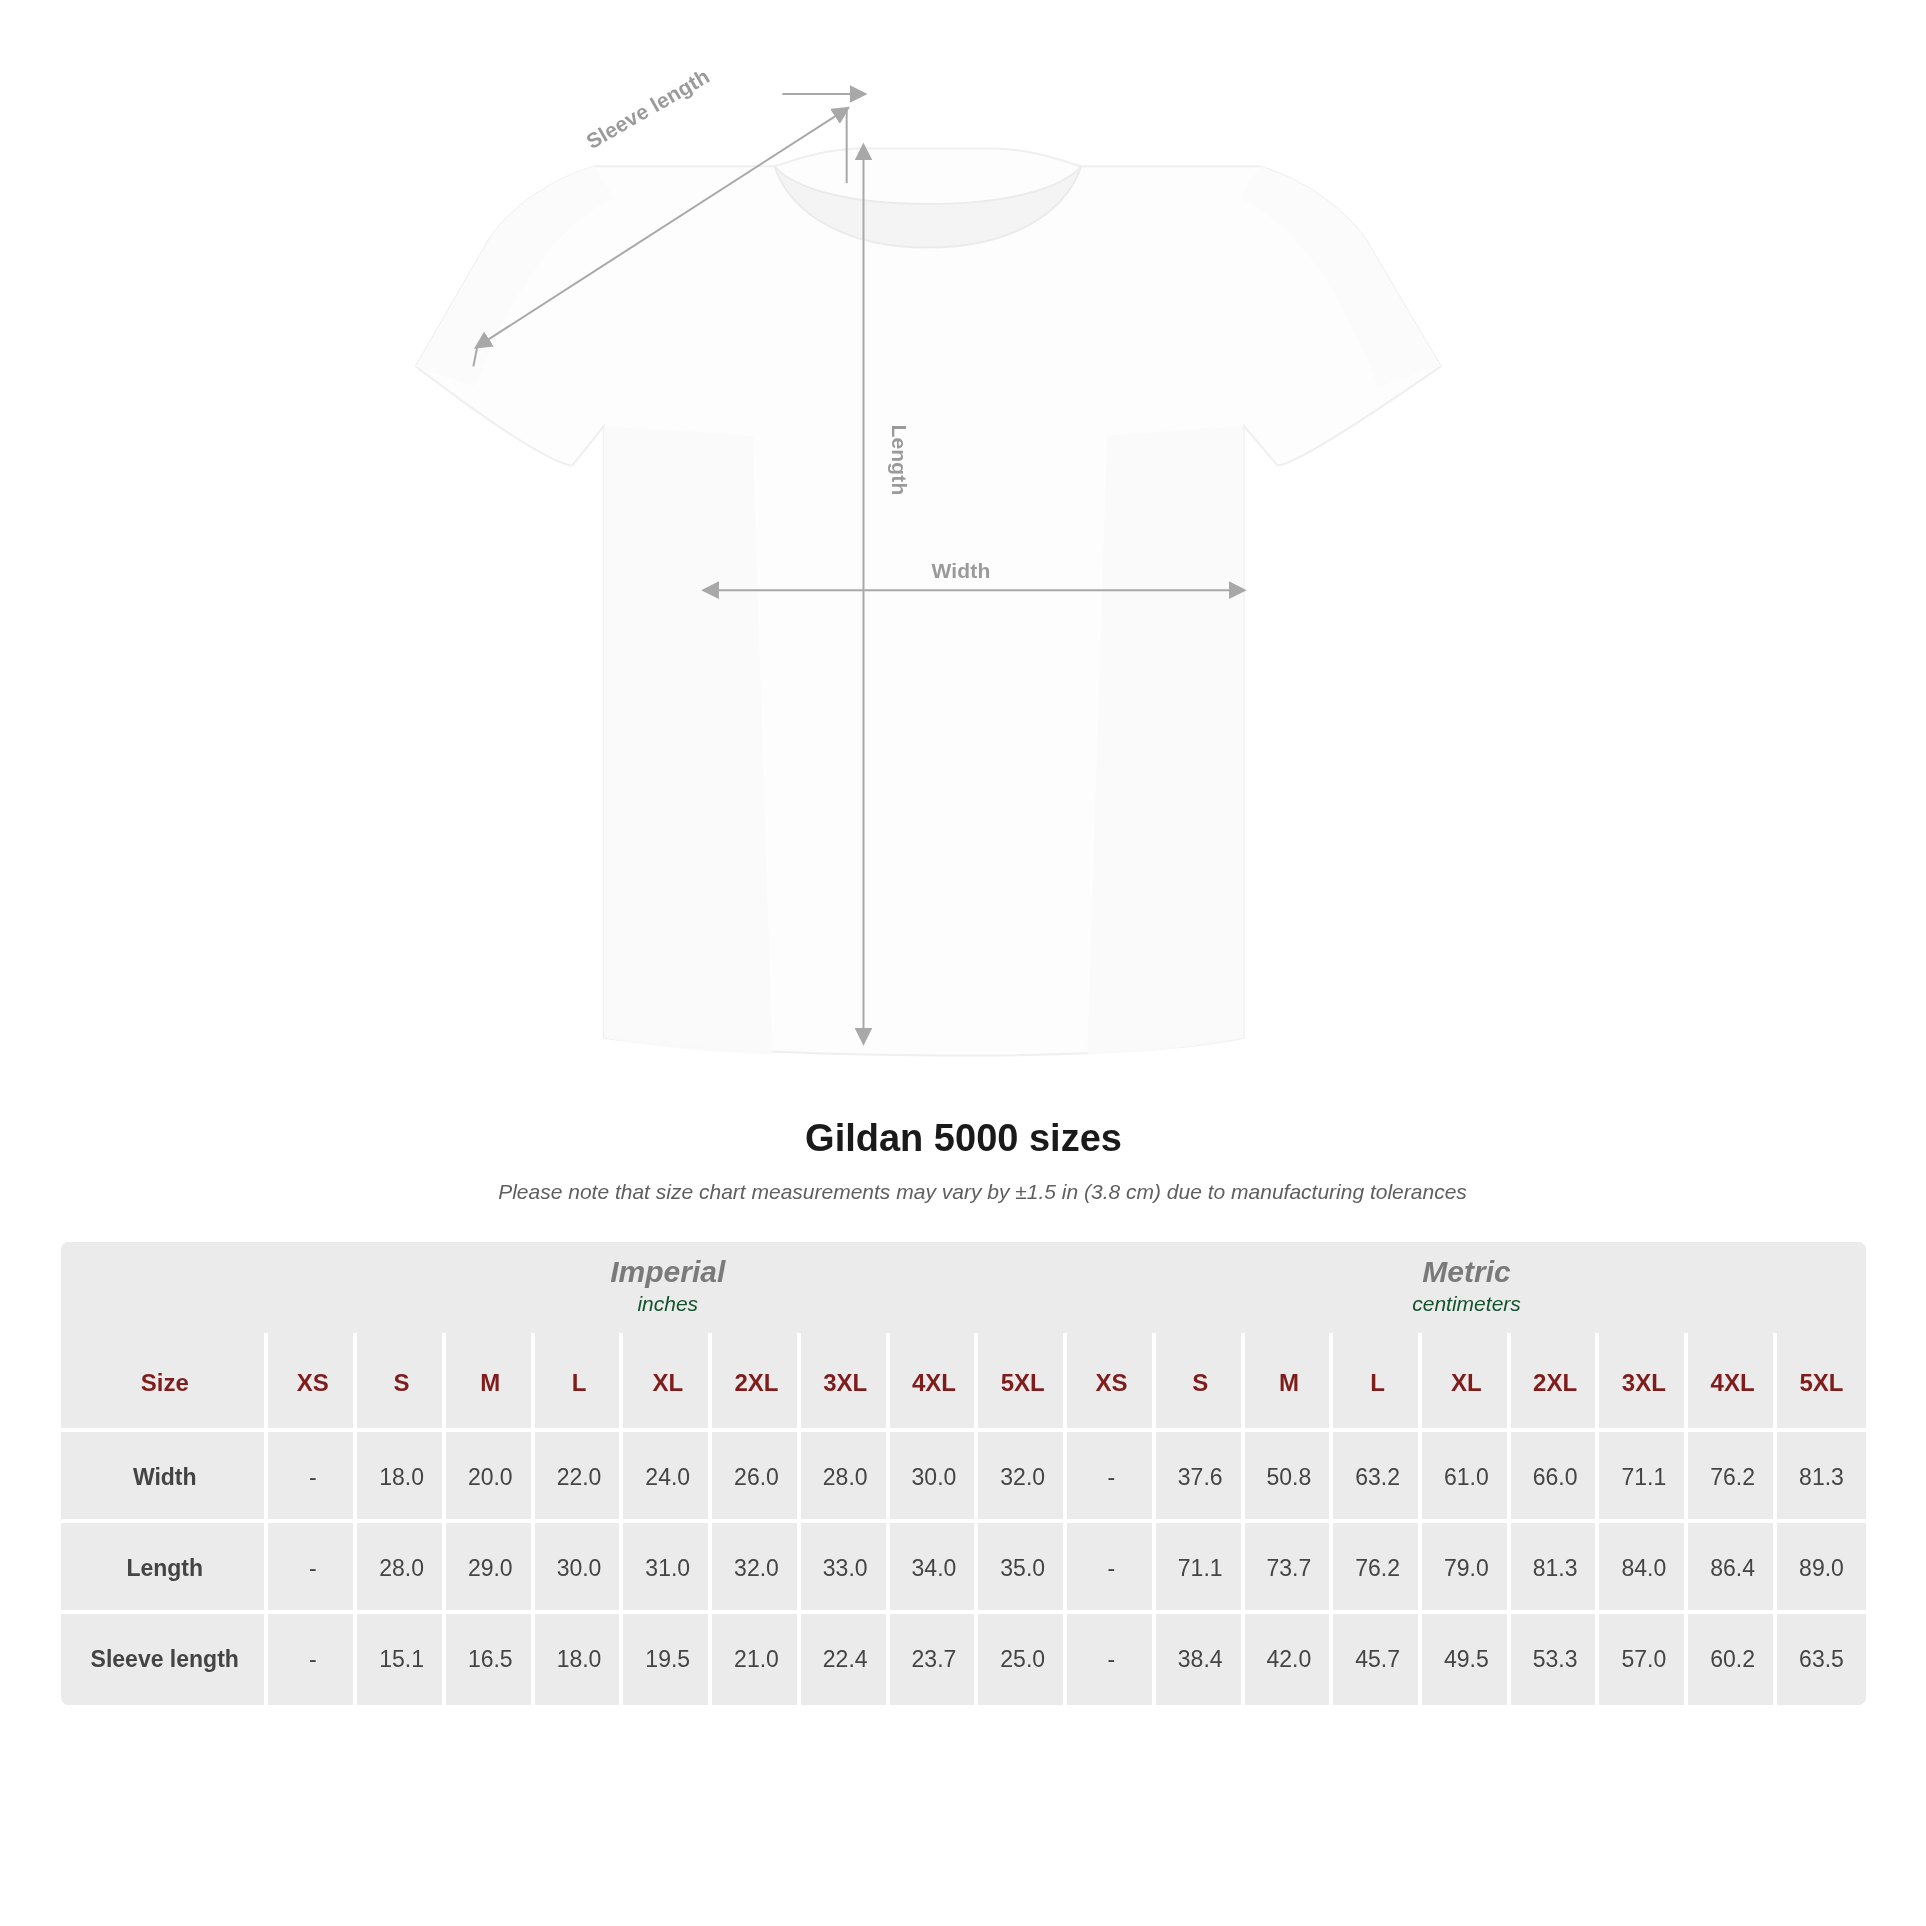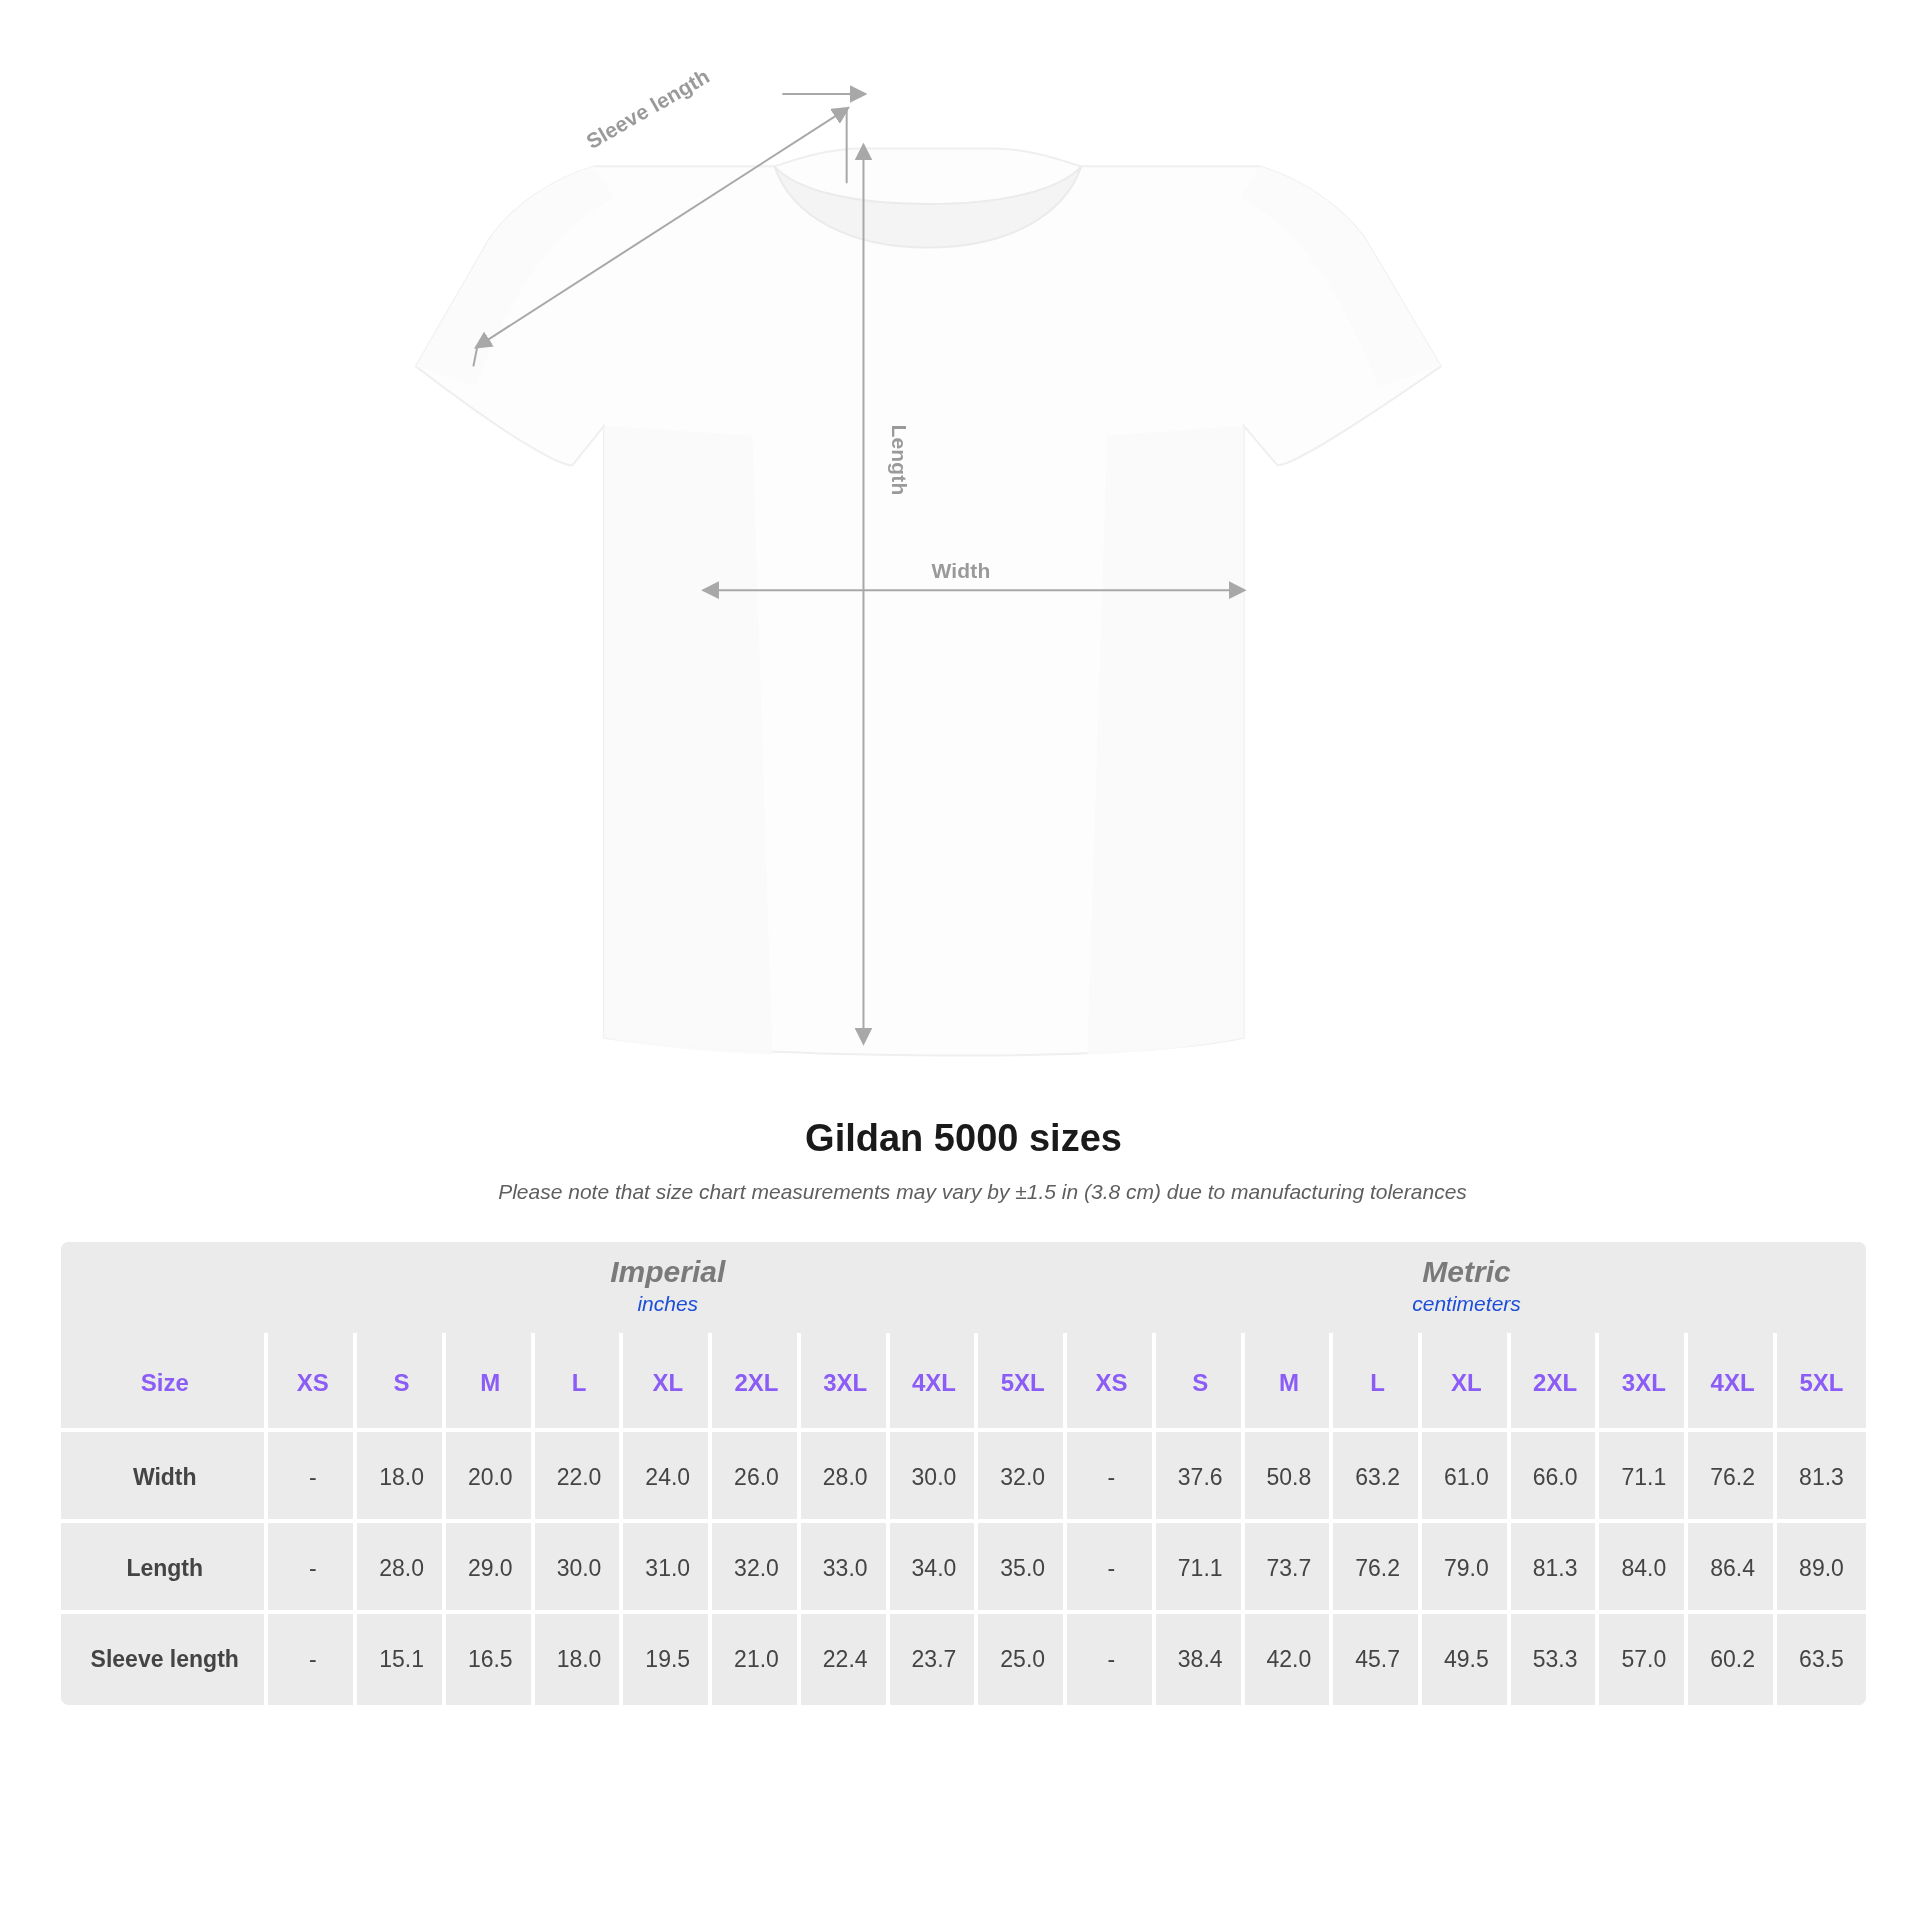--- a/index.html
+++ b/index.html
@@ -105,27 +105,27 @@
     font-size: 30px;
     font-weight: bold;
     font-style: italic;
     color: #7a7a7a;
     display: block;
     line-height: 1.1;
   }
   .unit-sub {
     font-size: 21px;
     font-style: italic;
-    color: #1d4ed8;
+    color: #14532d;
     display: block;
     line-height: 1.5;
   }
   tr.head-row td {
     font-weight: bold;
-    color: #8b5cf6;
+    color: #7f1d1d;
     font-size: 24px;
     height: 99px;
   }
   td.rowhead {
     font-weight: bold;
     color: #4a4a4a;
     font-size: 24px;
   }
   
   tr.grid-row td {

